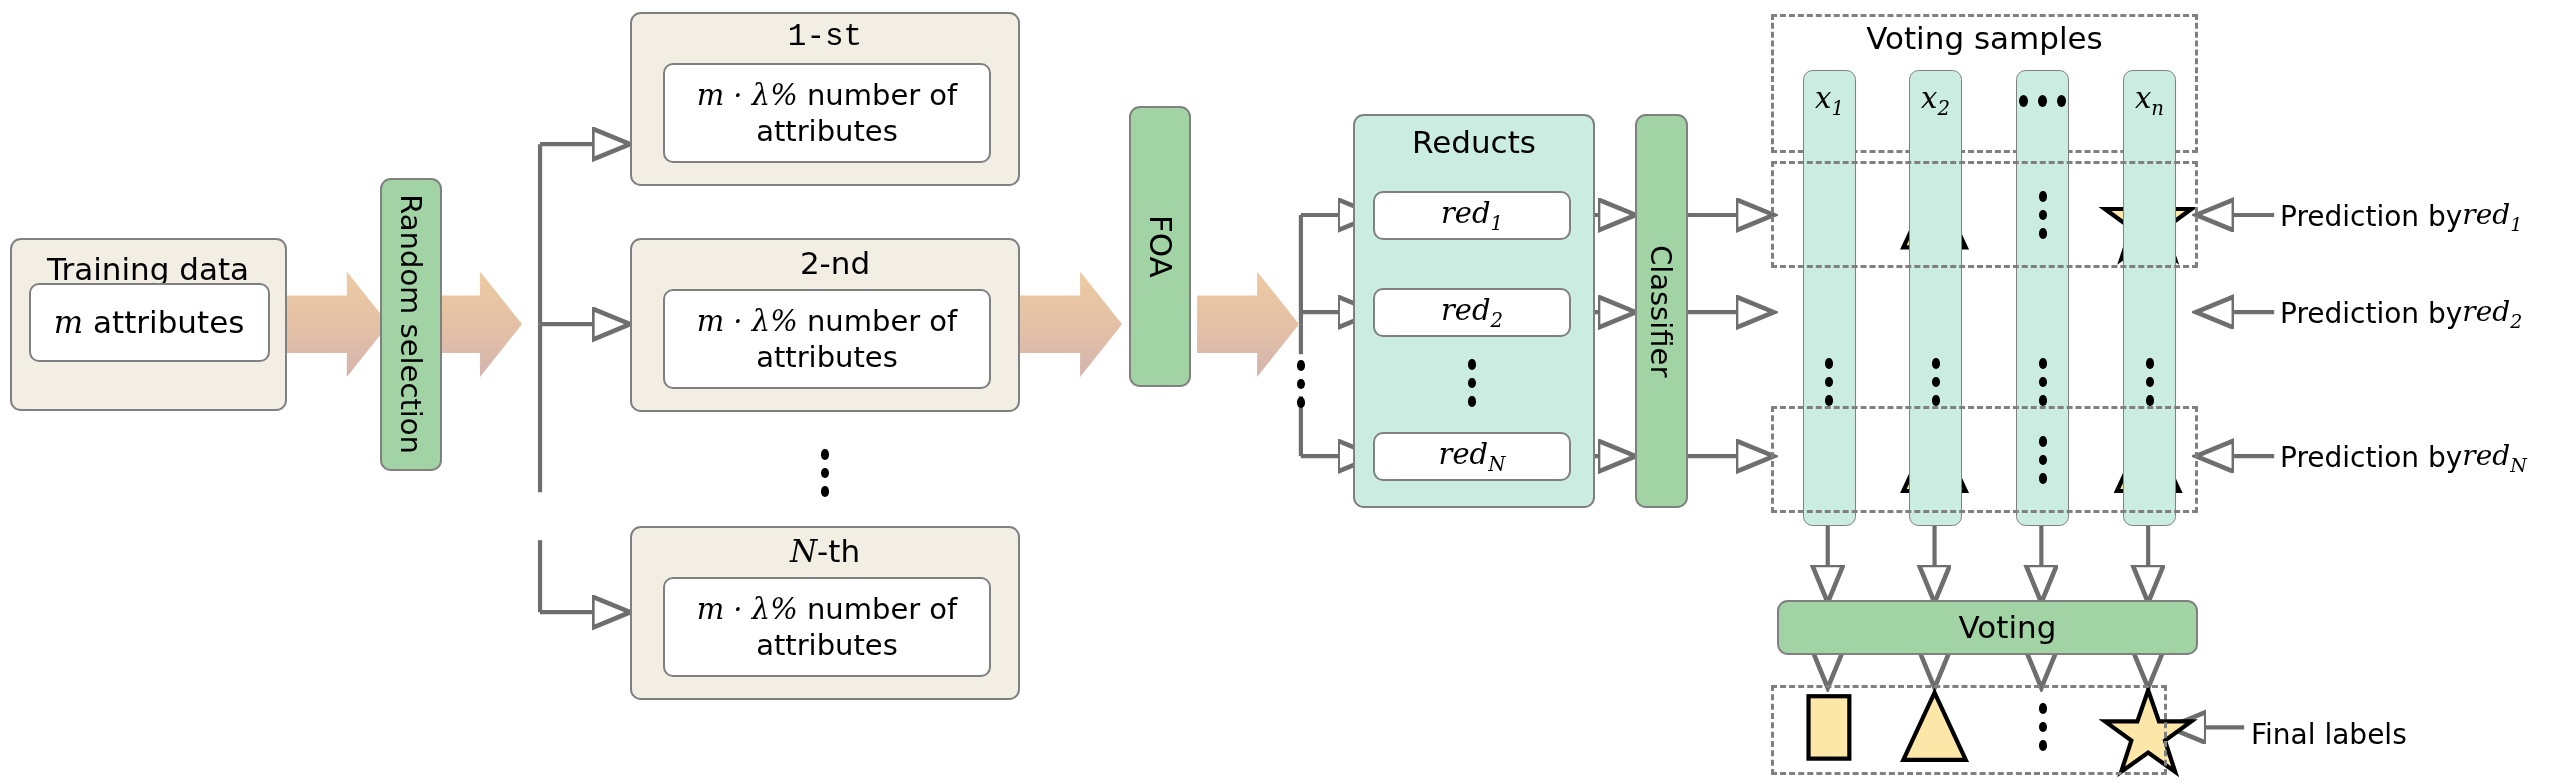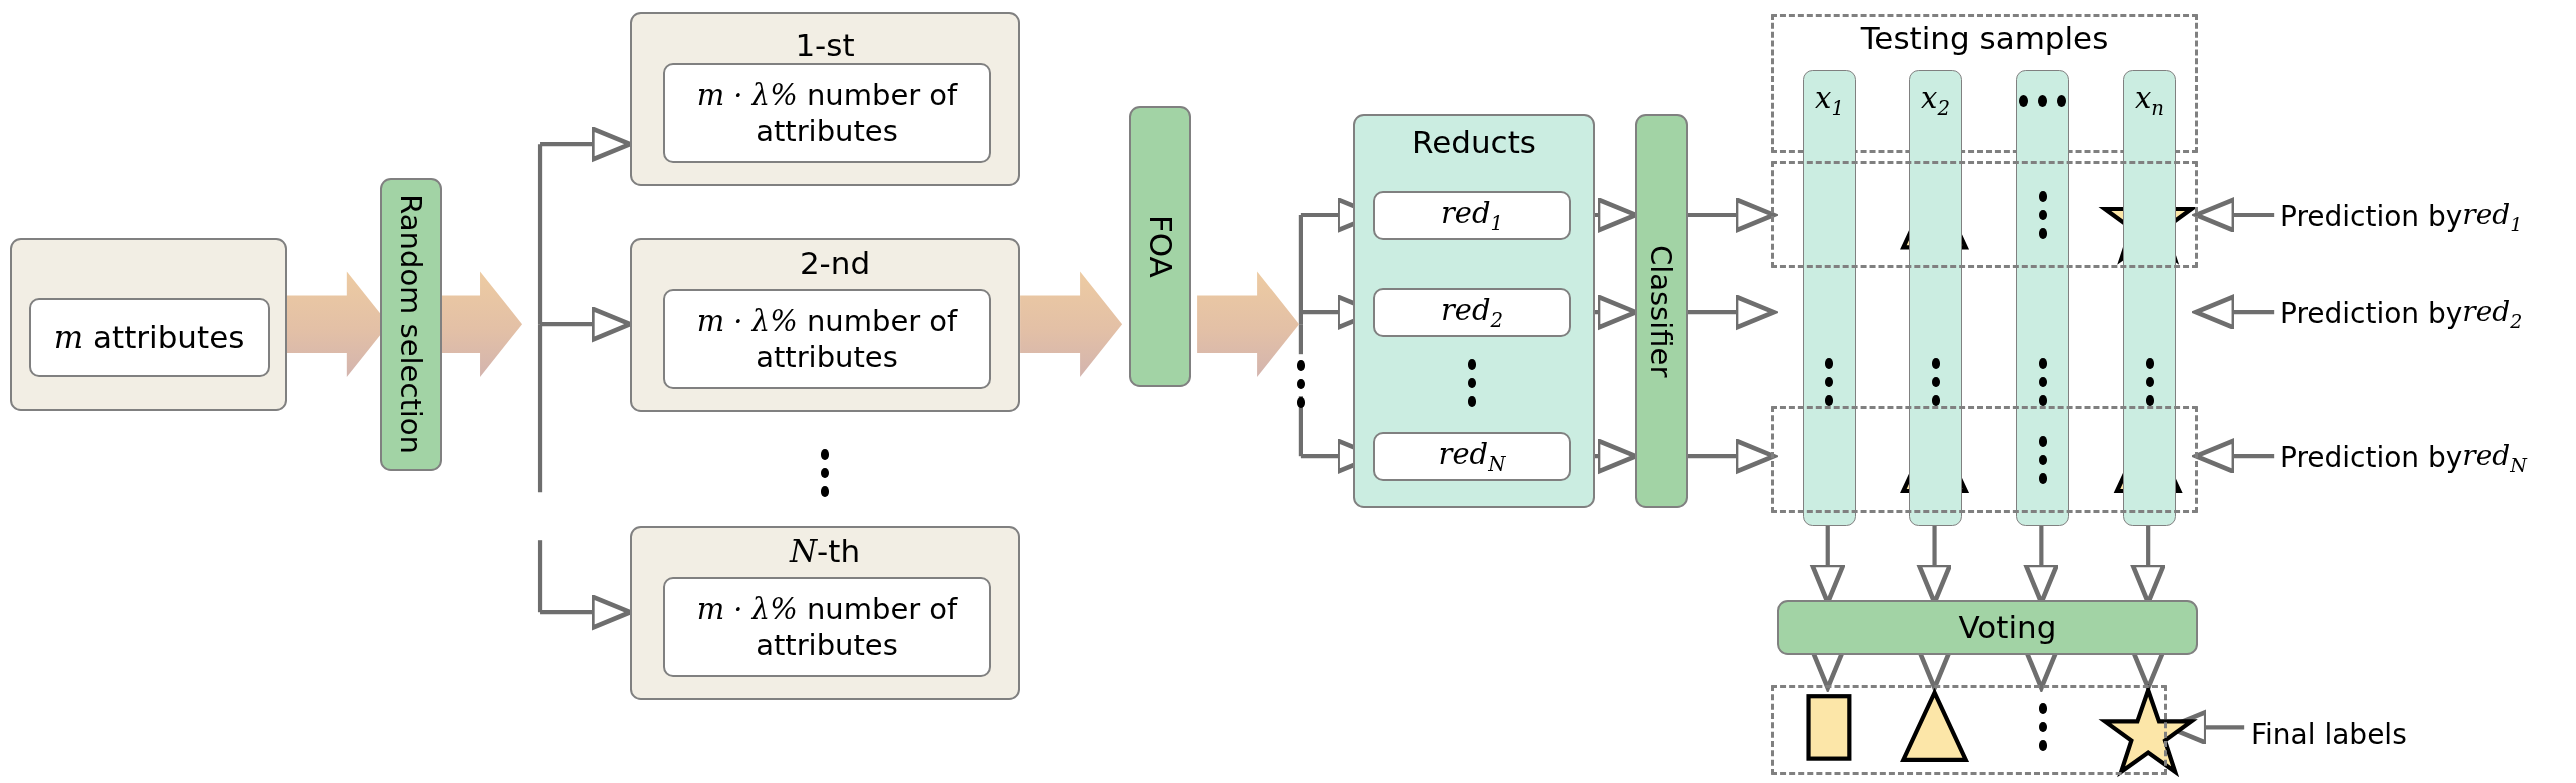--- a/index.html
+++ b/index.html
@@ -114,35 +114,36 @@
     <polygon points="3224,706 3276,818 3172,818"></polygon>
     <polygon points="3580,706 3632,818 3528,818"></polygon>
 
     <rect x="3014" y="1160" width="68" height="104"></rect>
     <polygon points="3224,1154 3276,1266 3172,1266"></polygon>
     <polygon points="3580,1150 3598,1202 3652,1202 3608,1234 3625,1286 3580,1254 3535,1286 3552,1234 3508,1202 3562,1202"></polygon>
   </g>
 </svg>
 
 <div class="node cream" style="left:9.6px;top:238px;width:277px;height:173px;">
-  <div class="node white ctr" style="left:17px;top:58px;width:241px;height:79px;">
+  <div class="lbl f-52 ctr" style="height:49px;margin-top:4.8px;">Training data</div>
+  <div class="node white ctr" style="left:17px;top:43px;width:241px;height:79px;">
     <span class="lbl f-52">
       <span class="mi">m</span><span> attributes</span>
     </span>
   </div>
 </div>
 
 <div class="node green" style="left:380px;top:178px;width:62px;height:293px;">
   <div class="ctr" style="width:100%;height:100%;">
     <span class="lbl f-48 rot90">Random selection</span>
   </div>
 </div>
 
 <div class="node cream" style="left:630px;top:12px;width:390px;height:174px;">
-  <div class="lbl f-52 ctr" style="height:40px;margin-top:11px;">1-st</div>
+  <div class="lbl f-52 ctr" style="height:40px;margin-top:3px;font-family:Liberation Mono, monospace;">1-st</div>
   <div class="node white ctr" style="left:31px;top:49px;width:328px;height:100px;">
     <span class="lbl f-48" style="padding:0 10.8px;">
       <span class="mi">m · λ%</span><span> number of attributes</span>
     </span>
   </div>
 </div>
 
 <div class="node cream" style="left:630px;top:238px;width:390px;height:174px;">
   <div class="lbl f-52 ctr" style="height:40px;margin-top:3.6px;padding-left:20px;">2-nd</div>
   <div class="node white ctr" style="left:31px;top:49px;width:328px;height:100px;">
@@ -208,21 +209,21 @@
 </div>
 
 <div class="node green" style="left:1635px;top:114px;width:53px;height:394px;">
   <div class="ctr" style="width:100%;height:100%;">
     <span class="lbl f-48 rot90">Classifier</span>
   </div>
 </div>
 
 <div class="node dashed" style="left:1771px;top:14.4px;width:427px;height:139px;"></div>
 
-<div class="node lbl f-52 ctr" style="left:1771px;top:20.4px;width:427px;height:36px;">Testing samples</div>
+<div class="node lbl f-52 ctr" style="left:1771px;top:20.4px;width:427px;height:36px;">Voting samples</div>
 
 <div class="node tealcol" style="left:1803px;top:70px;width:53px;height:456px;"></div>
 <div class="node tealcol" style="left:1909px;top:70px;width:53px;height:456px;"></div>
 <div class="node tealcol" style="left:2016px;top:70px;width:53px;height:456px;"></div>
 <div class="node tealcol" style="left:2123px;top:70px;width:53px;height:456px;"></div>
 
 <div class="node ctr" style="left:1803px;top:76px;width:53px;height:50px;">
   <span class="lbl f-48 mi"><span>x</span><sub>1</sub></span>
 </div>
 <div class="node ctr" style="left:1909px;top:76px;width:53px;height:50px;">

